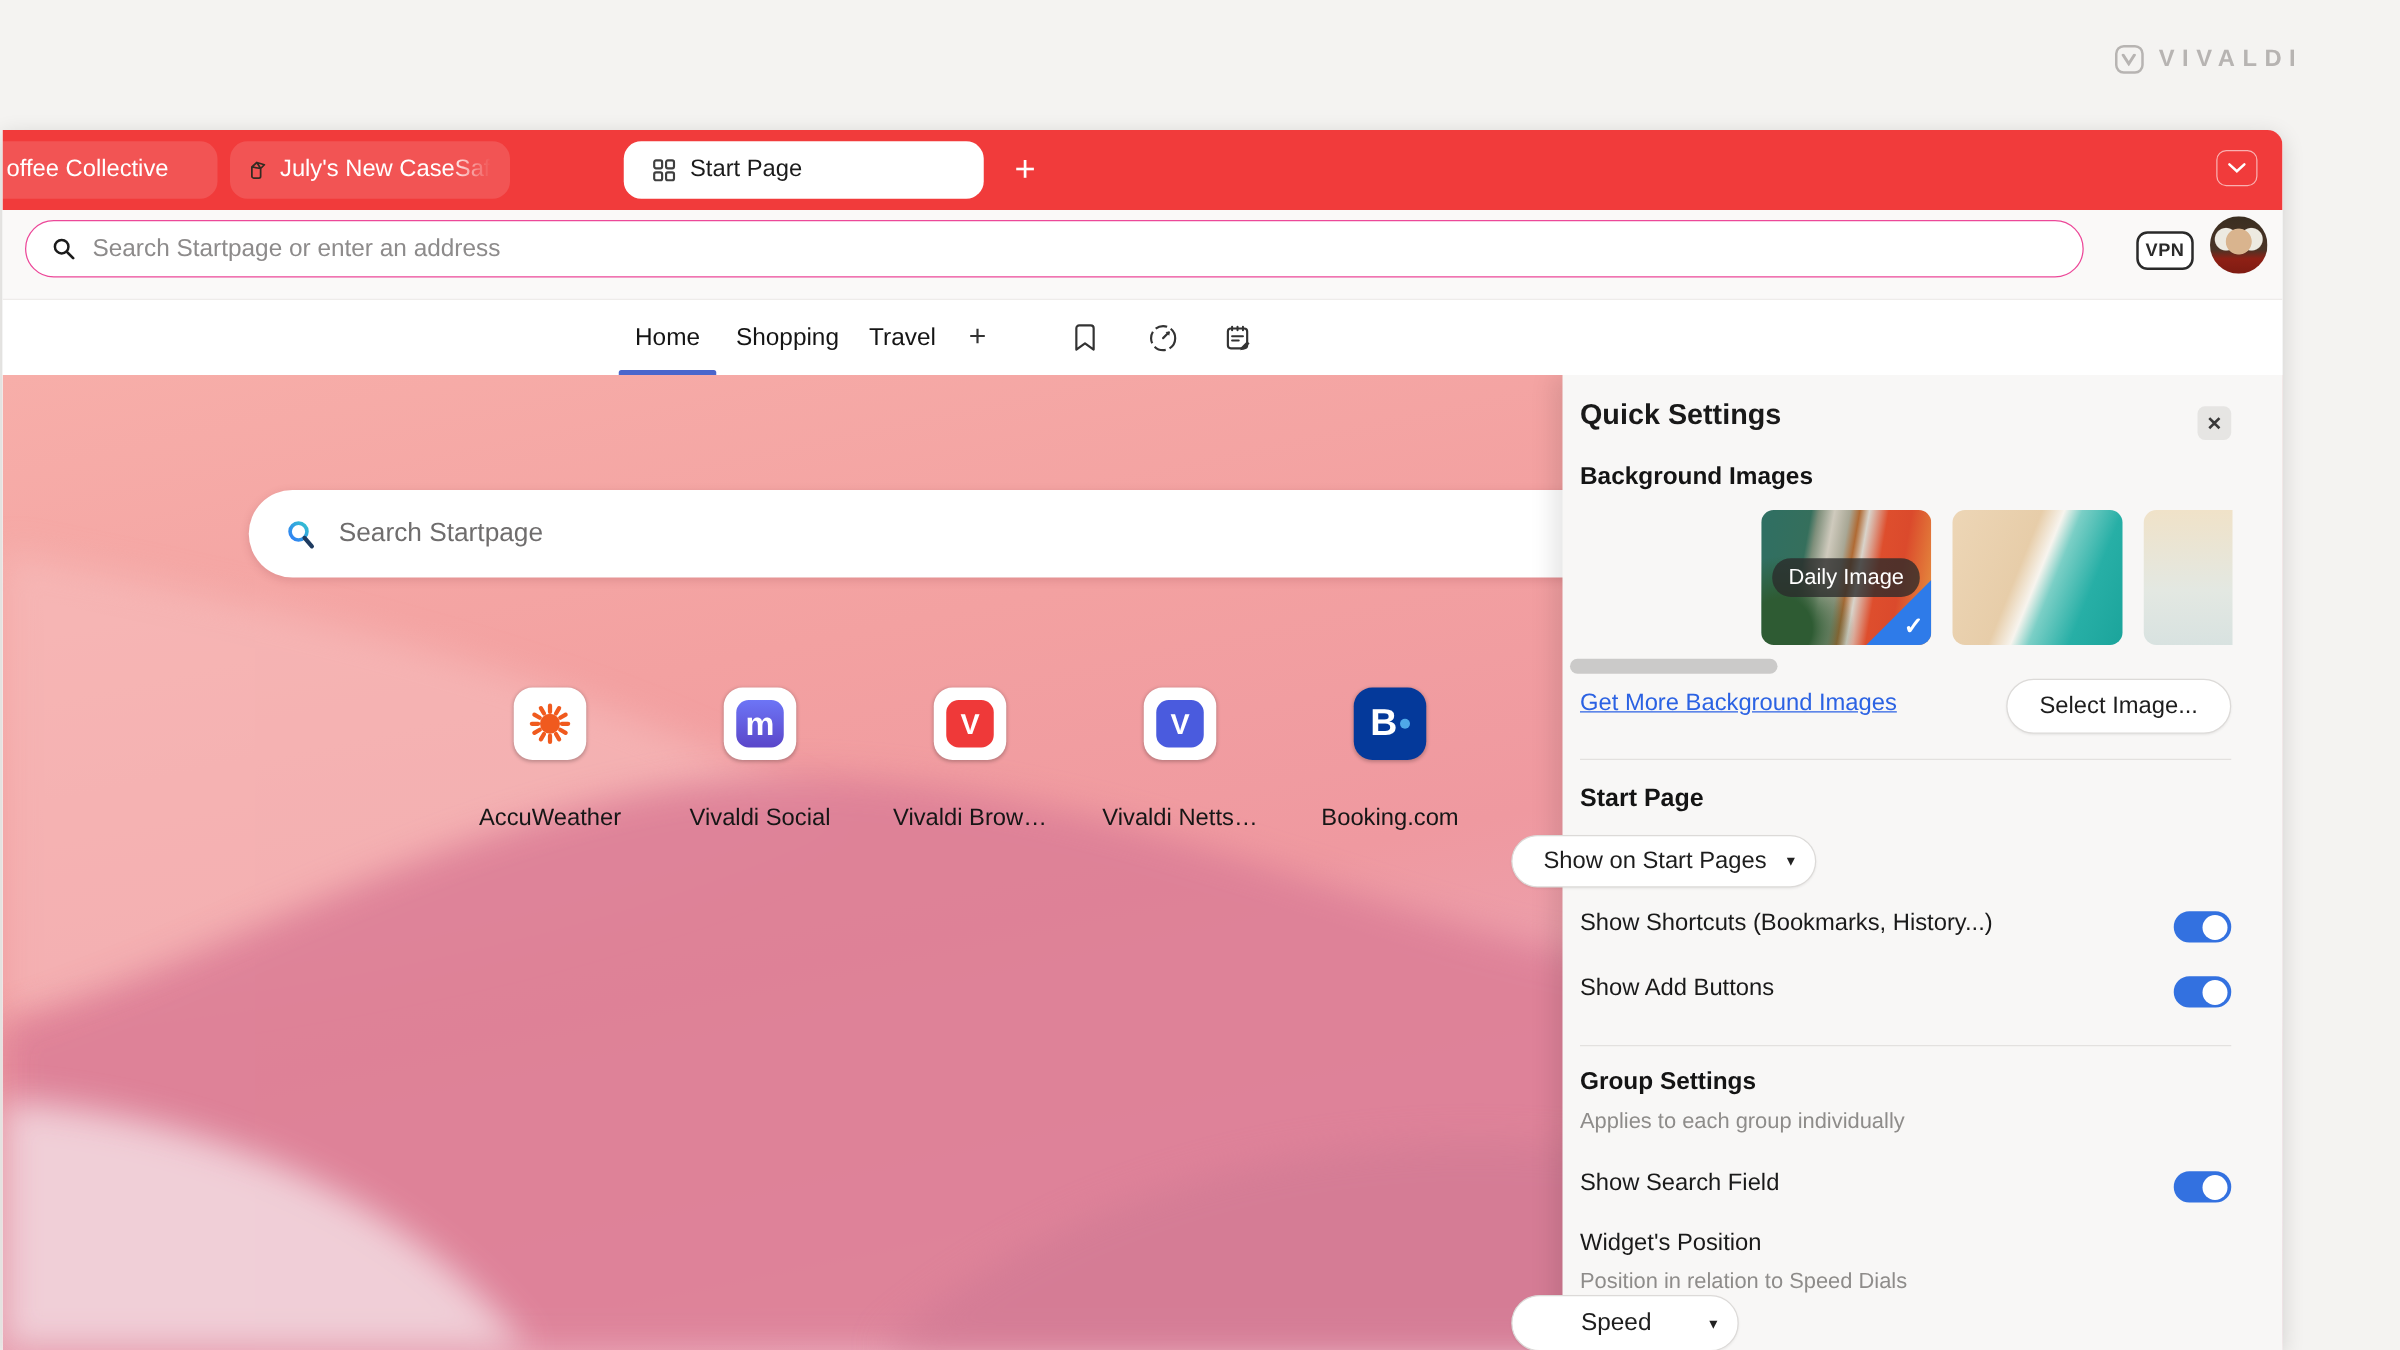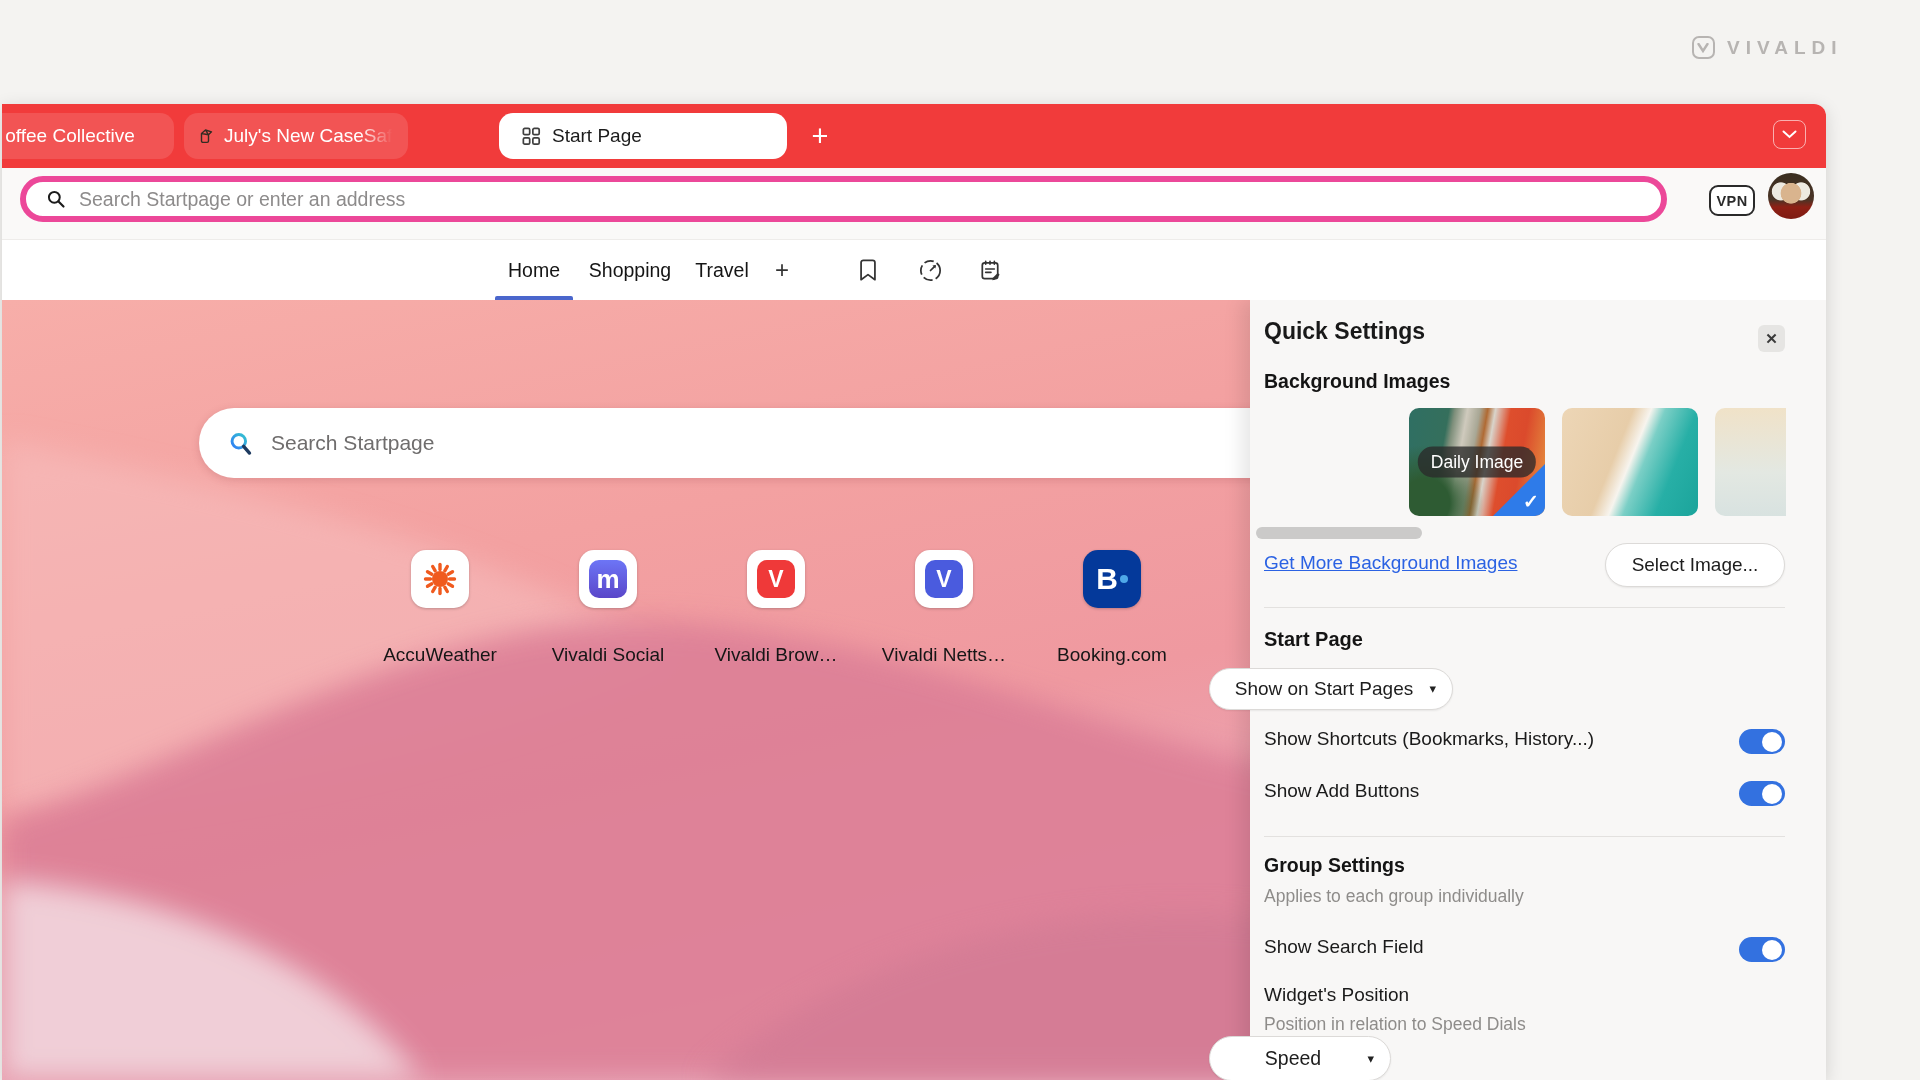--- a/index.html
+++ b/index.html
@@ -29,21 +29,21 @@
      mask-image:linear-gradient(90deg,#000 80%,transparent 99%); }
   .tab-active { left:497px; width:288px; background:#fff; color:#1b1b1b; padding-left:23px; gap:11px; }
   .newtab-btn { position:absolute; left:800px; top:14px; width:36px; height:36px; display:flex; align-items:center; justify-content:center;
      color:#fff; font-size:29px; font-weight:300; line-height:1; }
   .tabmenu-btn { position:absolute; right:20px; top:16px; width:33px; height:29px; border:1.5px solid rgba(255,255,255,.6);
      border-radius:8px; display:flex; align-items:center; justify-content:center; }
 
   
   .addressbar { position:relative; height:72px; background:#FAF9F8; border-bottom:1px solid #EEECEA; }
   .url-pill { position:absolute; left:18px; top:8px; width:1647px; height:46px; background:#fff;
-     border:6px solid #ec4899; border-radius:23px; display:flex; align-items:center; padding-left:20px; gap:13px; }
+     border:1px solid #ec4899; border-radius:23px; display:flex; align-items:center; padding-left:20px; gap:13px; }
   .url-input { border:none; outline:none; flex:1; font-size:19.5px; font-family:"Liberation Sans",sans-serif; color:#333; background:transparent; }
   .url-input::placeholder { color:#8D8B8B; opacity:1; }
   .vpn-badge { position:absolute; right:71px; top:17px; width:46px; height:31px; border:2.5px solid #2A2A2A; border-radius:9px;
      display:flex; align-items:center; justify-content:center; font-size:14.5px; font-weight:700; color:#2A2A2A; letter-spacing:.4px; background:#fff;text-align:center; }
   .avatar { position:absolute; right:12px; top:5px; width:46px; height:46px; border-radius:50%;
      background:
        radial-gradient(circle at 50% 44%, #D9B48E 0 29%, rgba(217,180,142,0) 31%),
        radial-gradient(circle at 28% 40%, #EDEAE1 0 20%, rgba(237,234,225,0) 22%),
        radial-gradient(circle at 72% 40%, #EDEAE1 0 20%, rgba(237,234,225,0) 22%),
        linear-gradient(180deg,#3A2E20 0%,#4A3426 58%,#8E2015 74%,#7E1B12 100%); }
@@ -56,21 +56,21 @@
   .nav-plus { font-size:24px; color:#333; font-weight:400; }
   .nav-icon-btn { position:absolute; top:16px; width:28px; height:28px; display:flex; align-items:center; justify-content:center; }
 
   
   .content { position:relative; height:780px; overflow:hidden; }
   .wallpaper { position:absolute; inset:0;
      background:linear-gradient(168deg,#F7AEA9 0%,#F3A1A1 30%,#EF99A0 52%,#EAA5B6 72%,#ECC6D3 90%,#EFD9E0 100%); }
   .wallpaper svg { position:absolute; inset:0; }
 
   .sp-search { position:absolute; left:197px; top:92px; width:1110px; height:70px; background:#fff; border-radius:35px;
-     box-shadow:0 2px 8px rgba(120,40,50,.18); display:flex; align-items:center; padding-left:28px; gap:17px;margin-top:16px; }
+     box-shadow:0 2px 8px rgba(120,40,50,.18); display:flex; align-items:center; padding-left:28px; gap:17px; }
   .sp-search input { border:none; outline:none; flex:1; font-size:21px; font-family:"Liberation Sans",sans-serif; color:#444; background:transparent; }
   .sp-search input::placeholder { color:#6F6D6D; opacity:1; }
 
   .dial { position:absolute; top:250px; width:170px; text-align:center; }
   .dial-tile { width:58px; height:58px; border-radius:15px; background:#fff; margin:0 auto;
      box-shadow:0 1px 3px rgba(0,0,0,.22); display:flex; align-items:center; justify-content:center; }
   .dial-label { margin-top:36px; font-size:19px; color:#161616; white-space:nowrap; }
   .tile-inner { width:38px; height:38px; border-radius:10px; display:flex; align-items:center; justify-content:center;
      color:#fff; font-weight:700; }
   .masto { background:linear-gradient(180deg,#6D75F6,#5A46C9); font-size:26px; }

